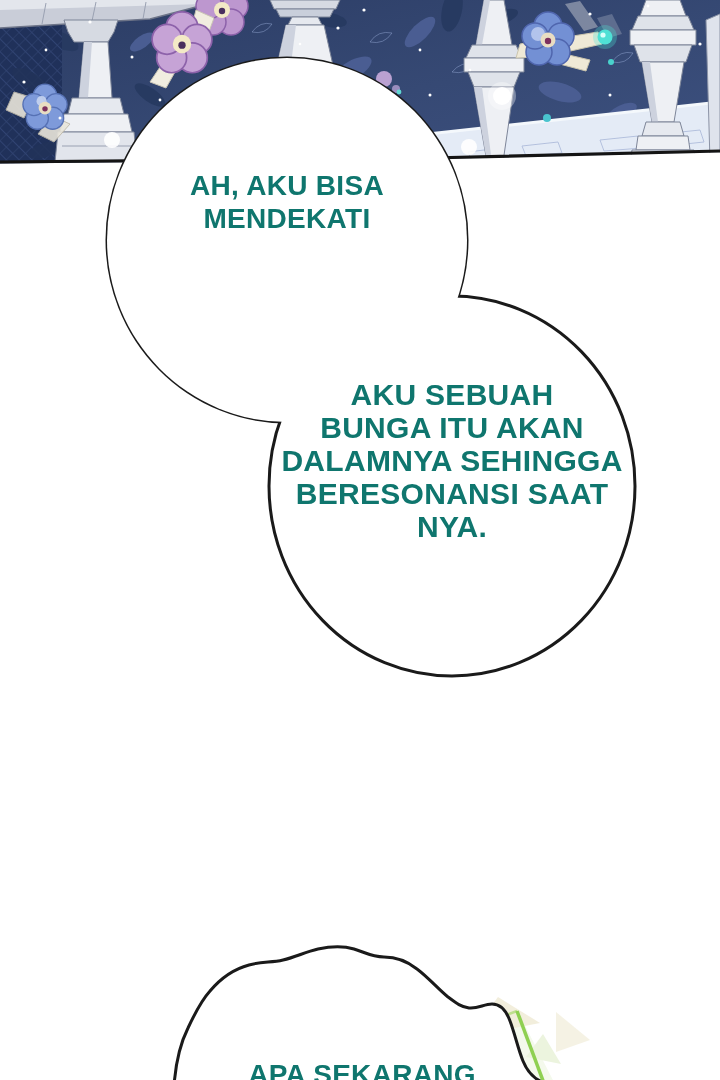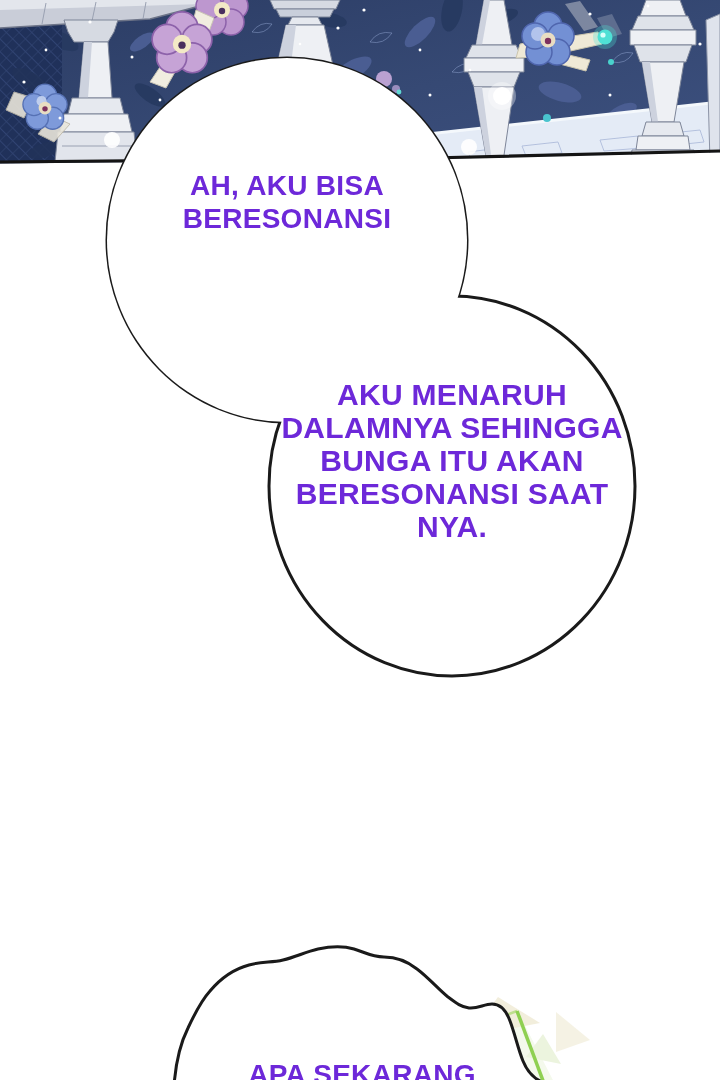--- a/index.html
+++ b/index.html
@@ -1,21 +1,21 @@
 <!DOCTYPE html>
 <html><head>
 <meta charset="utf-8">
 <style>
   html,body{margin:0;padding:0;background:#ffffff;}
   .page{position:relative;width:720px;height:1080px;overflow:hidden;background:#fff;
         font-family:"Liberation Sans","DejaVu Sans",sans-serif;}
   svg{display:block;}
   #scene-svg{position:absolute;left:0;top:0;}
   #overlay-svg{position:absolute;left:0;top:0;}
-  .btxt{position:absolute;font-weight:700;color:#6d28d9;text-align:center;
+  .btxt{position:absolute;font-weight:700;color:#0f766e;text-align:center;
         letter-spacing:.3px;}
   .btxt .ln{display:block;}
   #bubble1-text{left:107px;top:169px;width:360px;font-size:28px;line-height:33px;}
   #bubble2-text{left:262px;top:378px;width:380px;font-size:30px;line-height:33px;}
   #bubble3-text{left:180px;top:1058px;width:364px;font-size:28px;line-height:33px;}
 </style>
 </head>
 <body>
 
 <div class="page">
@@ -280,27 +280,27 @@
 
     <g>
       <ellipse cx="287" cy="240" rx="180" ry="182" fill="#ffffff" stroke="#1a1a1a" stroke-width="3"></ellipse>
       <ellipse cx="452" cy="486" rx="183" ry="190" fill="#ffffff" stroke="#1a1a1a" stroke-width="3"></ellipse>
       <ellipse cx="287" cy="240" rx="180" ry="182" fill="#ffffff" stroke="none"></ellipse>
     </g>
   </svg>
 
   <div id="bubble1-text" class="btxt">
     <span class="ln">AH, AKU BISA</span>
-    <span class="ln">BERESONANSI</span>
+    <span class="ln">MENDEKATI</span>
   </div>
 
   <div id="bubble2-text" class="btxt">
-    <span class="ln">AKU MENARUH</span>
+    <span class="ln">AKU SEBUAH</span>
+    <span class="ln">BUNGA ITU AKAN</span>
     <span class="ln">DALAMNYA SEHINGGA</span>
-    <span class="ln">BUNGA ITU AKAN</span>
     <span class="ln">BERESONANSI SAAT</span>
     <span class="ln">NYA.</span>
   </div>
 
   <div id="bubble3-text" class="btxt">
     <span class="ln">APA SEKARANG</span>
   </div>
 
 </div>
 

